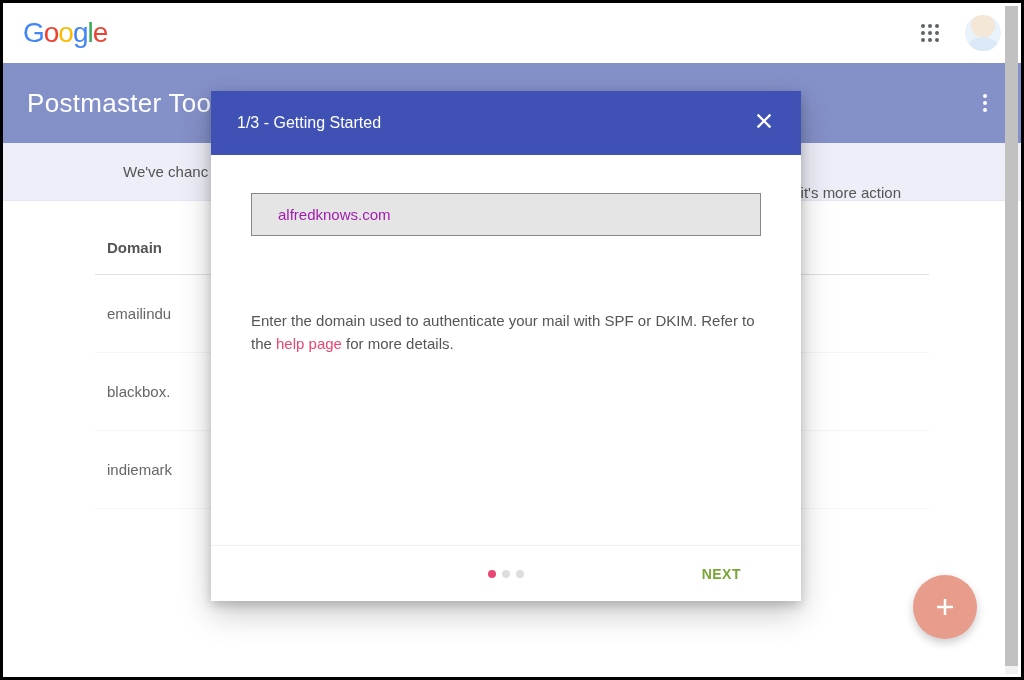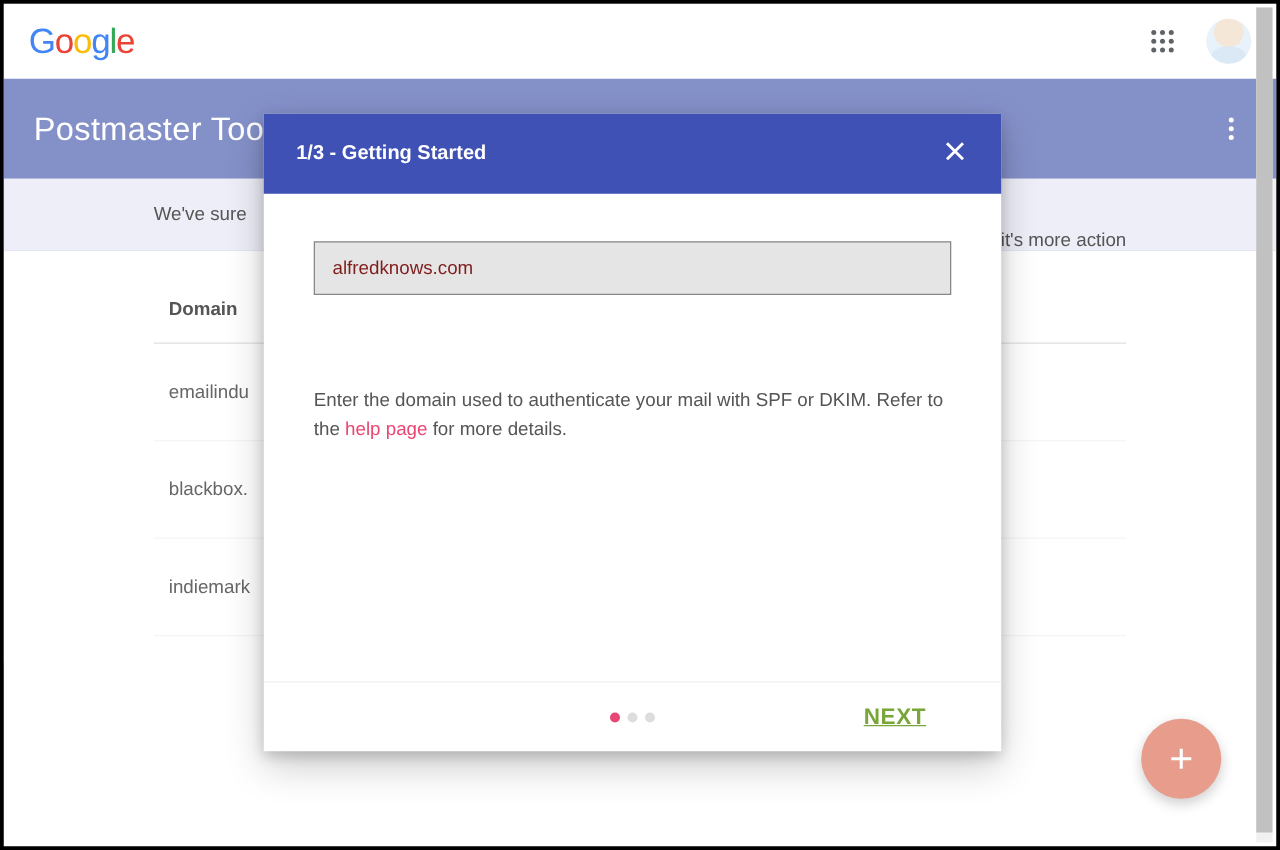--- a/index.html
+++ b/index.html
@@ -20,43 +20,43 @@
     .apps-icon div { background:#5f6368; border-radius:50%; }
     .avatar { width:36px; height:36px; border-radius:50%; background: radial-gradient(circle at 50% 30%, #f5e7d8 38%, #e8f2fb 39%); cursor:pointer; overflow:hidden; position:relative;}
     .avatar::after{content:"";position:absolute;bottom:-6px;left:50%;transform:translateX(-50%);width:30px;height:20px;background:#dbe9f6;border-radius:50% 50% 0 0;}
 
     .appbar { height: 80px; background: #8490C8; display:flex; align-items:center; justify-content:space-between; padding: 0 24px; color:#fff; }
     .appbar-title { font-size: 26px; font-weight: 400; letter-spacing: 0.3px; }
     .kebab { width:24px; height:24px; display:flex; flex-direction:column; align-items:center; justify-content:center; gap:3px; cursor:pointer;}
     .kebab div{ width:4px;height:4px;border-radius:50%;background:#fff;}
 
     .banner { background:#EDEEF7; padding: 18px 120px; color:#555; font-size:15px; line-height:1.4; border-bottom:1px solid #e4e6f3;}
-    .content { padding: 20px 120px; background:#fff; }
+    .content { padding: 20px 92px; background:#fff; }
     .col-header { font-size:15px; font-weight:700; color:#555; padding: 18px 12px; border-bottom: 1px solid #e0e0e0;}
     .row { padding: 30px 12px; font-size:15px; color:#666; border-bottom: 1px solid #f5f5f5;}
 
     .fab { position:absolute; right:44px; bottom:38px; width:64px; height:64px; border-radius:50%; background:#E89C8C; display:flex; align-items:center; justify-content:center; box-shadow:0 4px 10px rgba(0,0,0,0.2); cursor:pointer;}
     .fab svg { width:24px; height:24px; stroke:#fff; stroke-width:2.5; }
 
     .modal-backdrop { position:absolute; inset:0; }
     .modal { position:absolute; left:208px; top:88px; width:590px; background:#fff; box-shadow: 0 12px 30px rgba(0,0,0,0.22), 0 4px 10px rgba(0,0,0,0.18);}
     .modal-header { background:#3F51B5; color:#fff; height:64px; display:flex; align-items:center; justify-content:space-between; padding: 0 26px;}
-    .modal-title { font-size:16px; font-weight:700;}
+    .modal-title { font-size:16px; font-weight:400;}
     .close-btn { cursor:pointer; }
     .close-btn svg{ width:22px; height:22px; stroke:#fff; stroke-width:2.5; }
     .modal-body { padding: 38px 40px 10px 40px; color:#333; min-height:390px;}
     .modal-q { font-size:18px; color:#222; margin-bottom:20px;}
-    .domain-input { width:100%; padding:12px 14px; font-size:15px; background:#e5e5e5; border:1px solid #888; color:#7f1d1d; outline:none; margin-bottom:30px;}
+    .domain-input { width:100%; padding:12px 26px; font-size:15px; background:#e5e5e5; border:1px solid #888; color:#a21caf; outline:none; margin-bottom:30px;}
     .helper { font-size:15px; color:#555; line-height:1.55;margin-top:43px; }
     .helper a { color:#E94673; text-decoration:none; cursor:pointer;}
     .modal-footer { height:56px; border-top:1px solid #f0f0f0; display:flex; align-items:center; justify-content:center; position:relative;}
     .dots { display:flex; gap:6px;}
     .dots span{ width:8px;height:8px;border-radius:50%; background:#ddd;}
     .dots span.active{ background:#E94673; }
-    .next-btn { position:absolute; right:60px; color:#79A638; font-weight:700; font-size:18px; letter-spacing:0.5px; cursor:pointer;text-decoration:underline;}
+    .next-btn { position:absolute; right:60px; color:#79A638; font-weight:700; font-size:14px; letter-spacing:0.5px; cursor:pointer;}
   </style>
 </head>
 <body>
 
 <div class="scrollbar-y">
     <div class="scrollbar-thumb"></div>
   </div>
 
 <div class="topbar">
   <div class="google-logo">
@@ -86,21 +86,21 @@
 <div class="appbar">
   <div class="appbar-title">Postmaster Tools</div>
   <div class="kebab">
       <div></div>
       <div></div>
       <div></div>
     </div>
 </div>
 
 <div class="banner">
-  <span>We've sure</span>
+  <span>We've chanc</span>
   <span style="visibility:hidden;">hidden middle part covered by modal area content goes here for spacing purposes only to push suffix</span>
   <span style="float:right;">sure it's more action</span>
 </div>
 
 <div class="content">
   <div class="col-header">Domain</div>
   <div class="row">emailindu</div>
   <div class="row">blackbox.</div>
   <div class="row">indiemark</div>
 </div>

